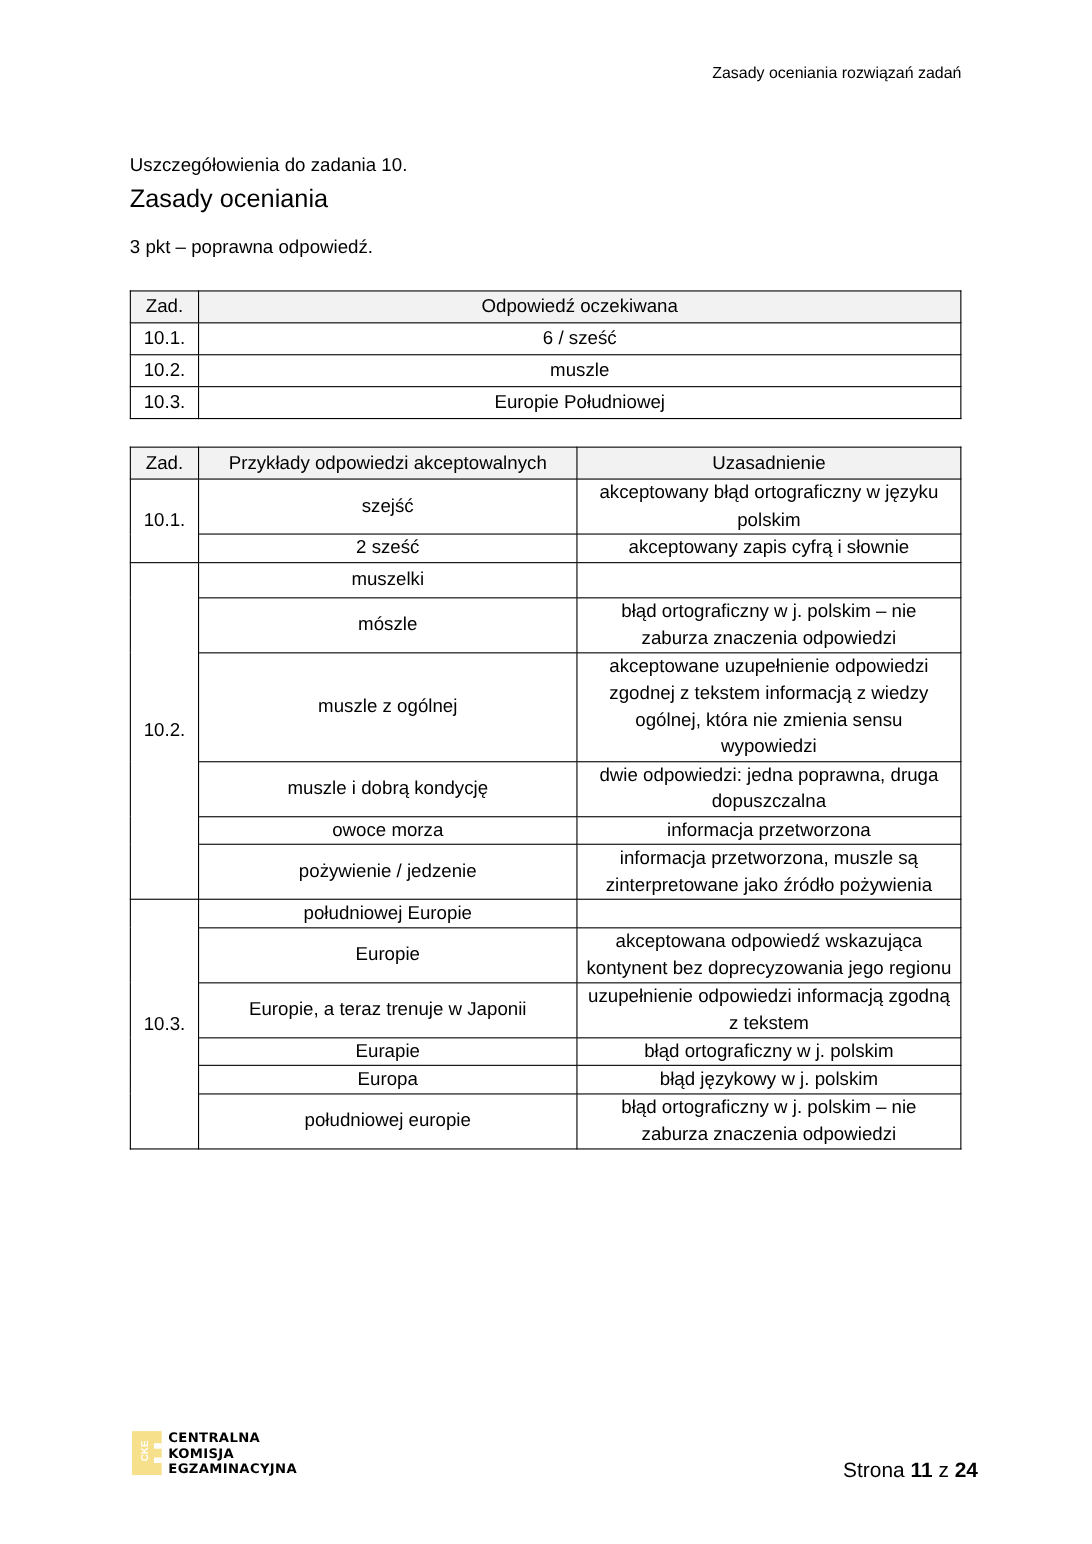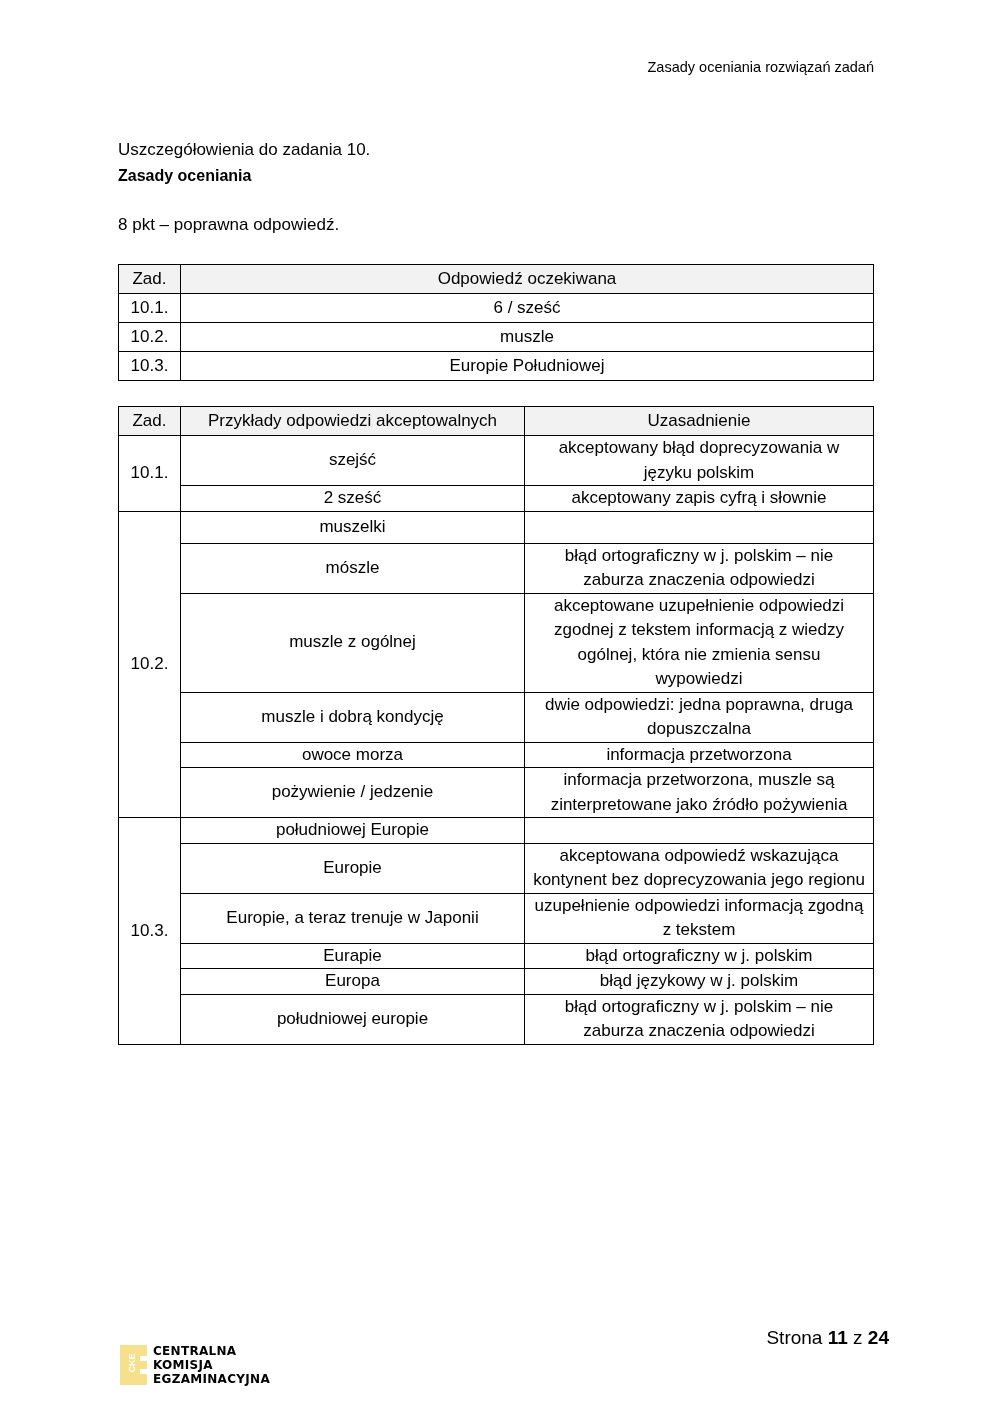--- a/index.html
+++ b/index.html
@@ -1,44 +1,44 @@
 <!DOCTYPE html>
 <html><head>
 <meta charset="utf-8">
 <style>
   html, body { margin: 0; padding: 0; background: #ffffff; }
   body { width: 993px; height: 1404px; position: relative; font-family: "Liberation Sans", sans-serif; color: #000; }
   .running-head { position: absolute; top: 59px; right: 119px; font-size: 14.5px; }
   .title1 { position: absolute; left: 118px; top: 119px; font-size: 17px; font-weight: normal; margin-top: 21px; }
-  .title2 { position: absolute; left: 118px; top: 167px; font-size: 16px; font-weight: bold; }
+  .title2 { position: absolute; left: 118px; top: 167px; font-size: 23px; font-weight: normal; }
   .rule { position: absolute; left: 118px; top: 215px; font-size: 17px; }
   table { border-collapse: collapse; position: absolute; left: 118px; width: 756px; font-size: 17px; }
   td, th { border: 1px solid #000; padding: 0 8px; font-weight: normal; line-height: 24.5px; vertical-align: middle; text-align: center; }
   th { background: #f2f2f2; text-align: center; height: 28px; }
   .t1 { top: 264px; }
   .t1 td { height: 28px; }
   .t2 { top: 406px; }
   .zad { width: 45px; text-align: center; }
   .t2 .col-ans { width: 327px; }
   .single td { height: 24px; }
-  .logo { position: absolute; left: 120px; top: 1300px; display: flex; align-items: center; margin-top: 44px; }
+  .logo { position: absolute; left: 120px; top: 1300px; display: flex; align-items: center; }
   .logo-mark { width: 27px; height: 40px; background: #f6e08c; position: relative; }
   .logo-mark span { position: absolute; left: 2px; top: 13px; font-size: 9px; font-weight: bold; color: #fff; transform: rotate(-90deg); }
   .logo-notch { position: absolute; right: 0; width: 7px; height: 5px; background: #fff; }
   .logo-text { margin-left: 6px; font-size: 12px; font-weight: bold; line-height: 14px; letter-spacing: 0.3px; font-family: "DejaVu Sans", sans-serif; }
   .page-num { position: absolute; right: 104px; top: 1327px; font-size: 19px; }
 </style>
 </head>
 <body>
 
 <div class="running-head">Zasady oceniania rozwiązań zadań</div>
 
 <div class="title1">Uszczegółowienia do zadania 10.</div>
 <div class="title2">Zasady oceniania</div>
-<div class="rule">8 pkt – poprawna odpowiedź.</div>
+<div class="rule">3 pkt – poprawna odpowiedź.</div>
 
 <table class="t1">
   <tbody>
       <tr>
     <th class="zad">Zad.</th>
     <th>Odpowiedź oczekiwana</th>
   </tr>
   <tr>
     <td class="zad">10.1.</td>
     <td>6 / sześć</td>
@@ -58,21 +58,21 @@
   <tbody>
       <tr>
     <th class="zad">Zad.</th>
     <th class="col-ans">Przykłady odpowiedzi akceptowalnych</th>
     <th>Uzasadnienie</th>
   </tr>
 
   <tr>
     <td class="zad" rowspan="2">10.1.</td>
     <td>szejść</td>
-    <td>akceptowany błąd doprecyzowania w języku polskim</td>
+    <td>akceptowany błąd ortograficzny w języku polskim</td>
   </tr>
   <tr class="single">
     <td>2 sześć</td>
     <td>akceptowany zapis cyfrą i słownie</td>
   </tr>
 
   <tr>
     <td class="zad" rowspan="6">10.2.</td>
     <td style="height:31px">muszelki</td>
     <td></td>

